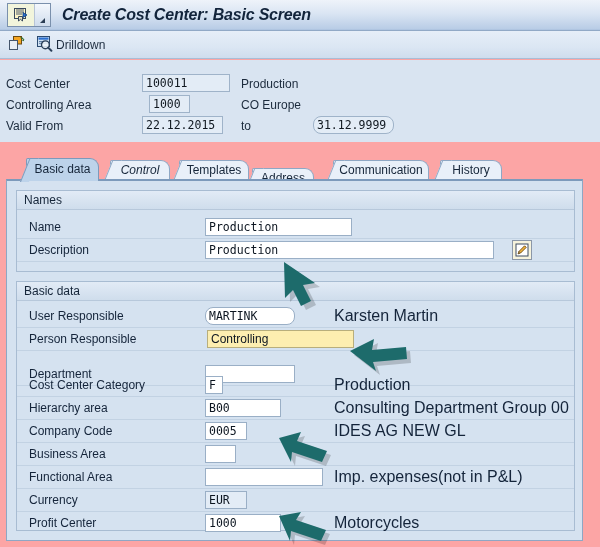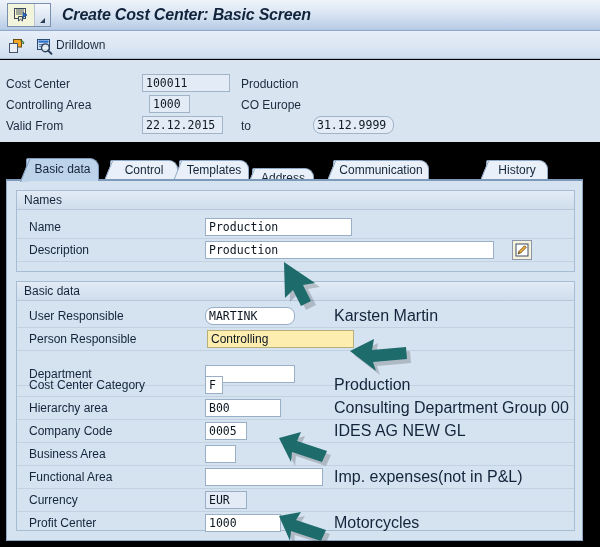--- a/index.html
+++ b/index.html
@@ -13,21 +13,21 @@
     font-family: "Liberation Sans", sans-serif;
     font-size: 12px;
     color: #000000;
     background: #dce6f2;
   }
 
   #app {
     position: relative;
     width: 600px;
     height: 547px;
-    background: #000000;
+    background: #fca5a5;
     box-sizing: border-box;
   }
 
   
   .titlebar {
     position: absolute;
     left: 0; top: 0;
     width: 600px; height: 31px;
     background: linear-gradient(to bottom, #eef3fa 0%, #dae5f3 45%, #b9cde6 96%, #a9c0dd 100%);
     border-bottom: 1px solid #91a9c6;
@@ -80,21 +80,21 @@
     width: 600px; height: 28px;
     background: linear-gradient(to bottom, #e6eef8 0%, #dbe6f3 60%, #cfddee 100%);
     border-bottom: 1px solid #a8bdd6;
     box-sizing: border-box;
   }
   .tb-btn {
     position: absolute;
     top: 4px;
     height: 20px;
     display: flex;
-    align-items: flex-end;
+    align-items: flex-start;
     gap: 2px;
     cursor: default;
   }
   .tb-label {
     font-size: 12px;
     color: #1d2c3f;
     line-height: 20px;
   }
 
   
@@ -357,33 +357,33 @@
       <span class="hinput" style="left:142px; width:81px;">22.12.2015</span>
       <span class="htext" style="left:241px;">to</span>
       <span class="hinput" style="left:313px; width:81px;border-radius:8px;">31.12.9999</span>
     </div>
   </div>
 
   <div class="tabstrip">
     <div class="tab active" style="left:26px; width:73px;">
       <span>Basic data</span>
     </div>
-    <div class="tab" style="left:110px; width:68px;">
+    <div class="tab" style="left:110px; width:60px;font-style:italic;">
       <span>Control</span>
     </div>
     <div class="tab" style="left:179px; width:70px;">
       <span>Templates</span>
     </div>
     <div class="tab" style="left:252px; width:62px;margin-top:8px;">
       <span>Address</span>
     </div>
     <div class="tab" style="left:333px; width:96px;">
       <span>Communication</span>
     </div>
-    <div class="tab" style="left:440px; width:62px;margin-left:46px;">
+    <div class="tab" style="left:440px; width:62px;">
       <span>History</span>
     </div>
   </div>
 
   <div class="panel">
 
     <div class="group" style="top:9px; height:82px;">
       <div class="group-header">Names</div>
       <div class="group-body" style="height:62px;">
 

